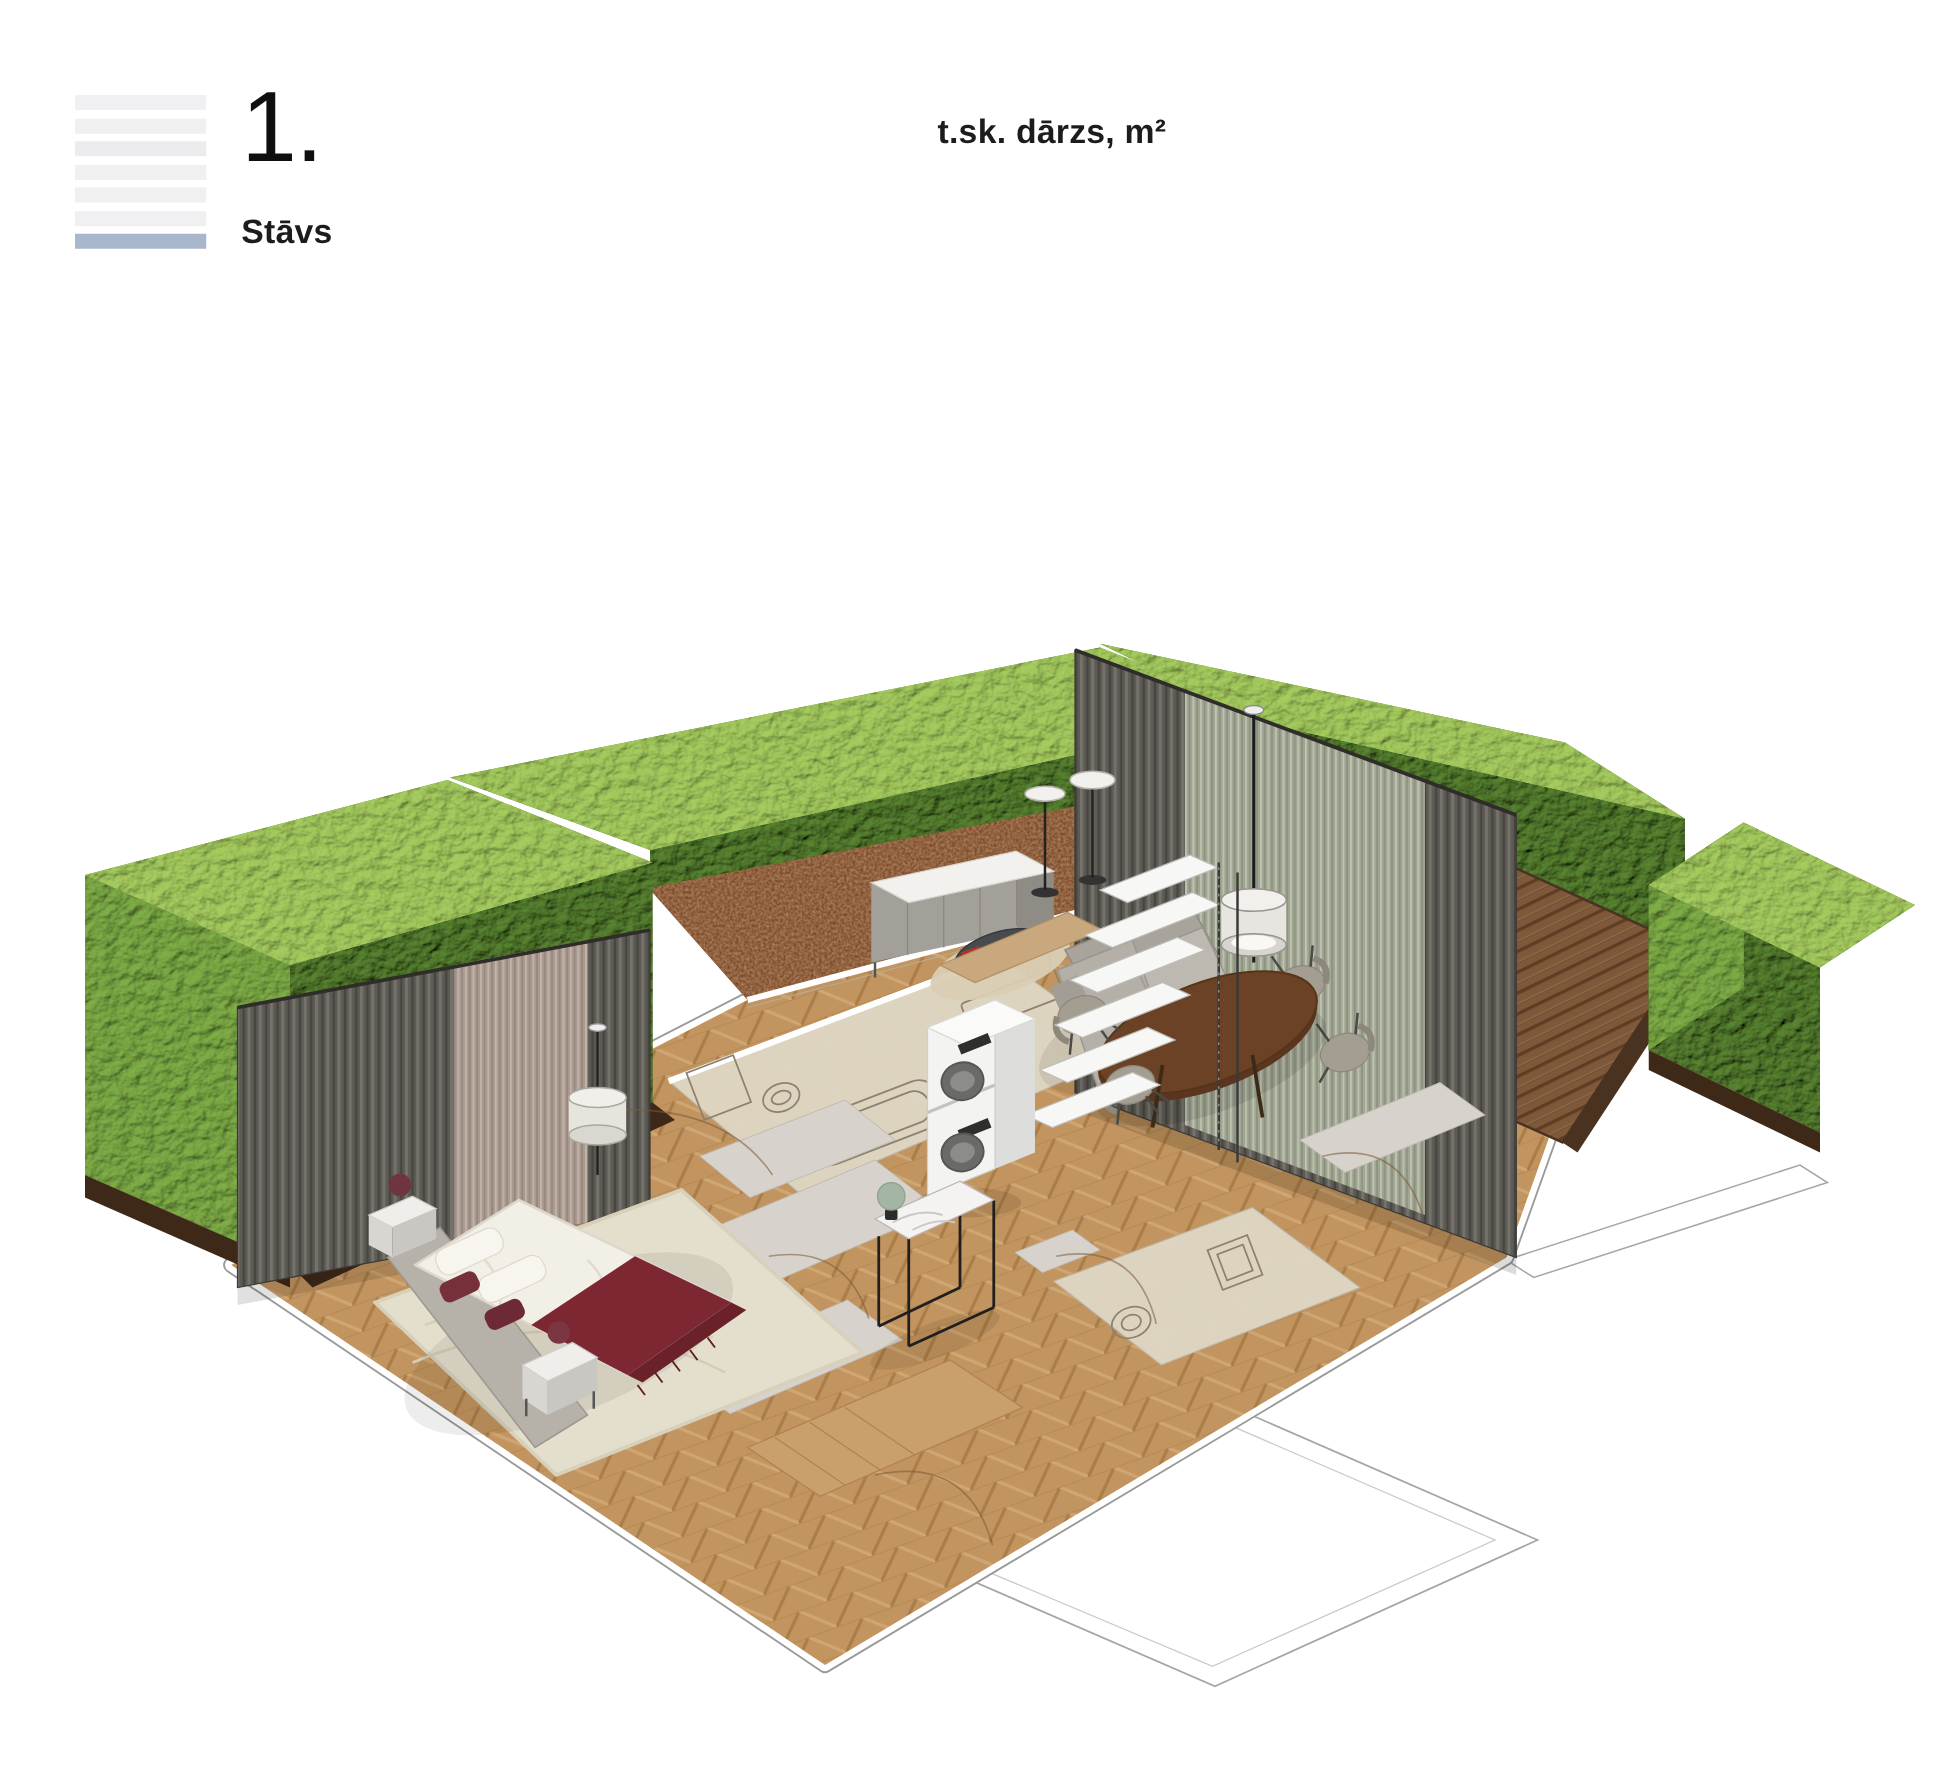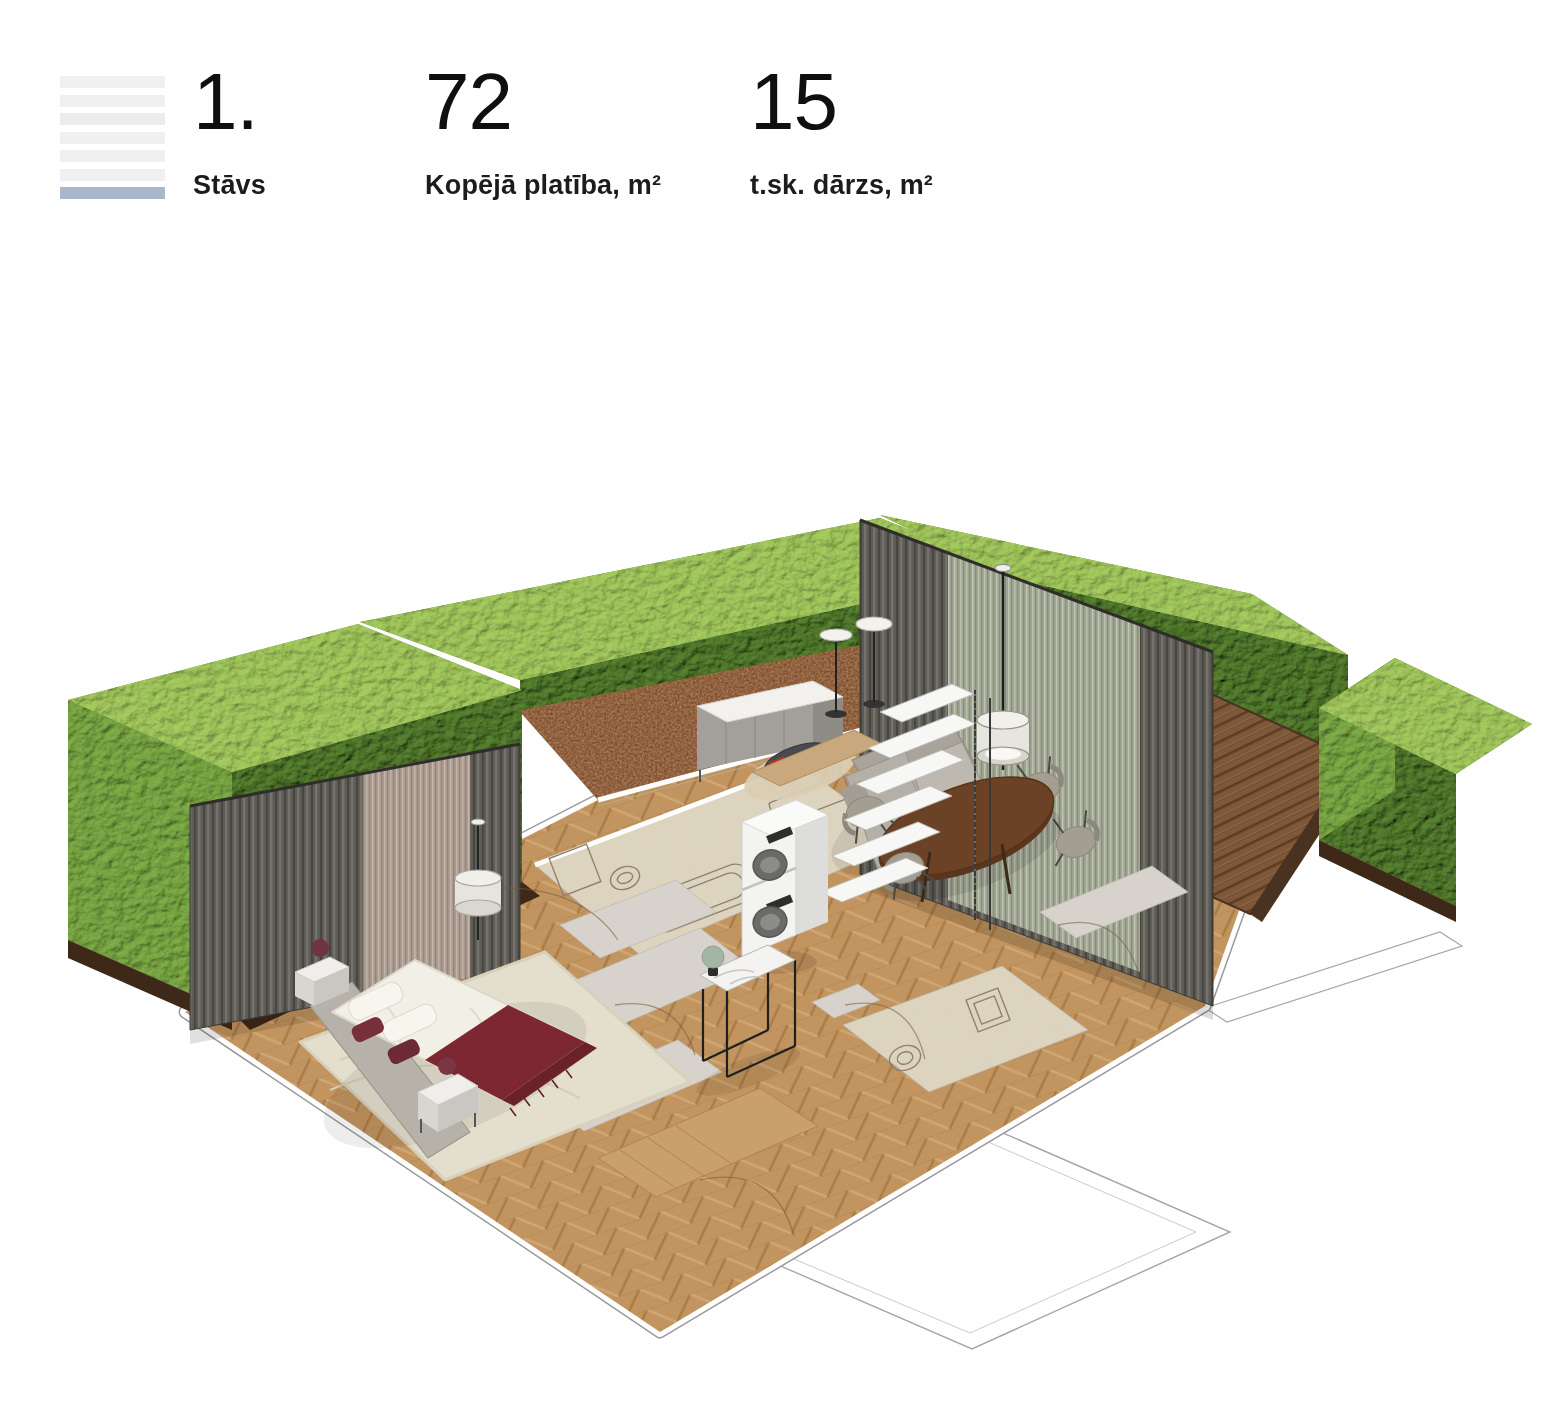--- a/index.html
+++ b/index.html
@@ -30,26 +30,21 @@
       <div class="bar b3"></div>
       <div class="bar"></div>
       <div class="bar"></div>
       <div class="bar"></div>
       <div class="bar active"></div>
     </div>
     <div class="stat s1">
       <div class="value">1.</div>
       <div class="label">Stāvs</div>
     </div>
-    <div class="stat s2">
-      <div class="value">72</div>
-      <div class="label">Kopējā platība, m²</div>
-    </div>
     <div class="stat s3">
-      <div class="value">15</div>
       <div class="label">t.sk. dārzs, m²</div>
     </div>
   </div>
 
   <svg class="render" viewBox="0 0 1566 1412">
     <defs>
       <filter id="leafT" x="-8%" y="-8%" width="116%" height="116%">
         <feTurbulence type="fractalNoise" baseFrequency="0.09 0.11" numOctaves="3" seed="11" result="n"></feTurbulence>
         <feDiffuseLighting in="n" lighting-color="#a6cc5e" surfaceScale="3">
           <feDistantLight azimuth="230" elevation="60"></feDistantLight>

